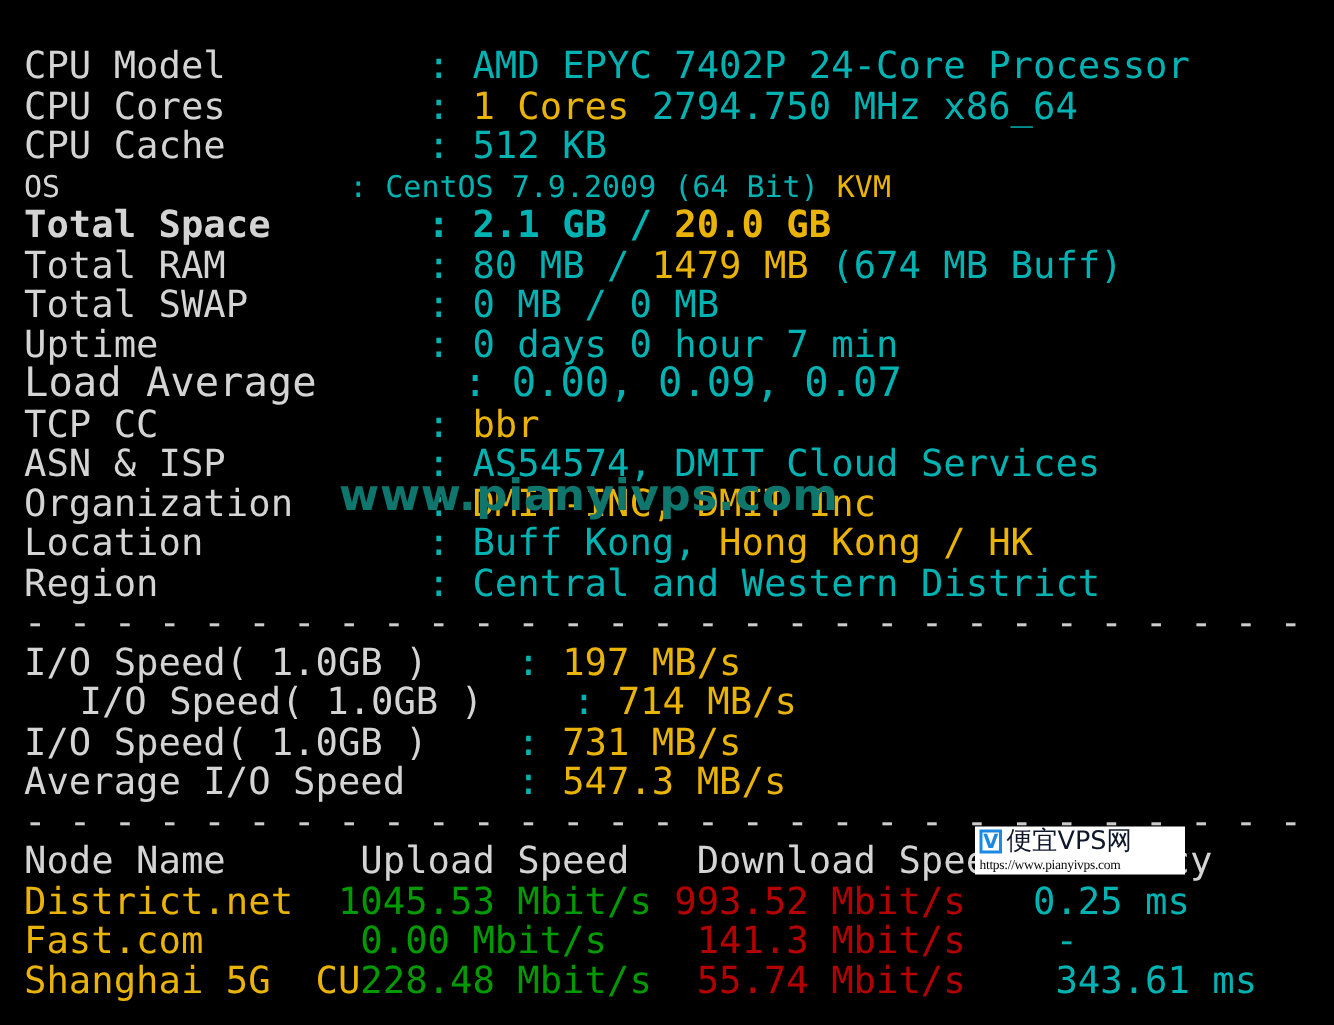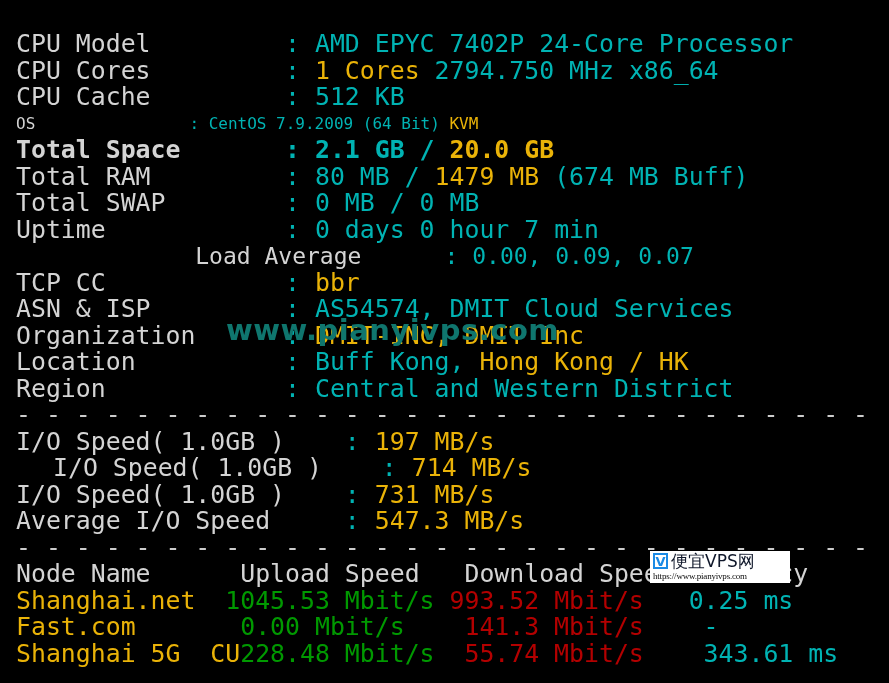--- a/index.html
+++ b/index.html
@@ -90,43 +90,43 @@
   }
 </style>
 </head>
 <body>
 
 <div id="term">
   <div id="sysinfo-block">
       <div class="row" style="font-size: 24.8482px;"><span class="w">CPU Model         </span><span class="c">: </span><span class="c">AMD EPYC 7402P 24-Core Processor</span></div>
       <div class="row" style="font-size: 24.8482px;"><span class="w">CPU Cores         </span><span class="c">: </span><span class="y">1 Cores </span><span class="c">2794.750 MHz x86_64</span></div>
       <div class="row" style="font-size: 24.8482px;"><span class="w">CPU Cache         </span><span class="c">: </span><span class="c">512 KB</span></div>
-      <div class="row" style="font-size: 16px;"><span class="w">OS                </span><span class="c">: </span><span class="c">CentOS 7.9.2009 (64 Bit) </span><span class="y">KVM</span></div>
+      <div class="row" style="font-size: 20px;"><span class="w">OS                </span><span class="c">: </span><span class="c">CentOS 7.9.2009 (64 Bit) </span><span class="y">KVM</span></div>
       <div class="row" style="font-size: 24.8482px; font-weight: bold;"><span class="w">Total Space       </span><span class="c">: </span><span class="c">2.1 GB / </span><span class="y">20.0 GB</span></div>
       <div class="row" style="font-size: 24.8482px;"><span class="w">Total RAM         </span><span class="c">: </span><span class="c">80 MB / </span><span class="y">1479 MB </span><span class="c">(674 MB Buff)</span></div>
       <div class="row" style="font-size: 24.8482px;"><span class="w">Total SWAP        </span><span class="c">: </span><span class="c">0 MB / 0 MB</span></div>
       <div class="row" style="font-size: 24.8482px;"><span class="w">Uptime            </span><span class="c">: </span><span class="c">0 days 0 hour 7 min</span></div>
-      <div class="row" style="font-size: 23px; text-align: center;"><span class="w">Load Average      </span><span class="c">: </span><span class="c">0.00, 0.09, 0.07</span></div>
+      <div class="row" style="font-size: 27px;"><span class="w">Load Average      </span><span class="c">: </span><span class="c">0.00, 0.09, 0.07</span></div>
       <div class="row" style="font-size: 24.8482px;"><span class="w">TCP CC            </span><span class="c">: </span><span class="y">bbr</span></div>
       <div class="row" style="font-size: 24.8482px;"><span class="w">ASN &amp; ISP         </span><span class="c">: </span><span class="c">AS54574, DMIT Cloud Services</span></div>
       <div class="row" style="font-size: 24.8482px;"><span class="w">Organization      </span><span class="c">: </span><span class="y">DMIT-INC, DMIT Inc</span></div>
       <div class="row" style="font-size: 24.8482px;"><span class="w">Location          </span><span class="c">: </span><span class="c">Buff Kong, </span><span class="y">Hong Kong / HK</span></div>
       <div class="row" style="font-size: 24.8482px;"><span class="w">Region            </span><span class="c">: </span><span class="c">Central and Western District</span></div>
     </div>
   <div class="sep" id="sep1" style="font-size: 24.8482px;">- - - - - - - - - - - - - - - - - - - - - - - - - - - - - - - - - - - - - - - - - - - - - - - - - - - - - - - - - - - </div>
   <div id="iospeed-block">
       <div class="row" style="font-size: 24.8482px;"><span class="w">I/O Speed( 1.0GB )    </span><span class="c">: </span><span class="y">197 MB/s</span></div>
       <div class="row" style="font-size: 24.8482px; margin-left: 37px;"><span class="w">I/O Speed( 1.0GB )    </span><span class="c">: </span><span class="y">714 MB/s</span></div>
       <div class="row" style="font-size: 24.8482px;"><span class="w">I/O Speed( 1.0GB )    </span><span class="c">: </span><span class="y">731 MB/s</span></div>
       <div class="row" style="font-size: 24.8482px;"><span class="w">Average I/O Speed     </span><span class="c">: </span><span class="y">547.3 MB/s</span></div>
     </div>
   <div class="sep" id="sep2" style="font-size: 24.8482px;">- - - - - - - - - - - - - - - - - - - - - - - - - - - - - - - - - - - - - - - - - - - - - - - - - - - - - - - - - - - </div>
   <div id="speedtest-block">
       <div class="row" style="font-size: 24.8482px;"><span class="w">Node Name      </span><span class="w">Upload Speed   </span><span class="w">Download Speed  </span><span class="w">Latency</span></div>
-      <div class="row" style="font-size: 24.8482px;"><span class="y">Shanghai.net  </span><span class="g">1045.53 Mbit/s </span><span class="r">993.52 Mbit/s   </span><span class="c">0.25 ms</span></div>
+      <div class="row" style="font-size: 24.8482px;"><span class="y">District.net  </span><span class="g">1045.53 Mbit/s </span><span class="r">993.52 Mbit/s   </span><span class="c">0.25 ms</span></div>
       <div class="row" style="font-size: 24.8482px;"><span class="y">Fast.com       </span><span class="g">0.00 Mbit/s    </span><span class="r">141.3 Mbit/s    </span><span class="c">-</span></div>
       <div class="row" style="font-size: 24.8482px;"><span class="y">Shanghai 5G  CU</span><span class="g">228.48 Mbit/s  </span><span class="r">55.74 Mbit/s    </span><span class="c">343.61 ms</span></div>
     </div>
 </div>
 
 <div id="wm-text">www.pianyivps.com</div>
 
 <div id="wm-logo">
   <div class="top">
     <div class="vbox">V</div>

